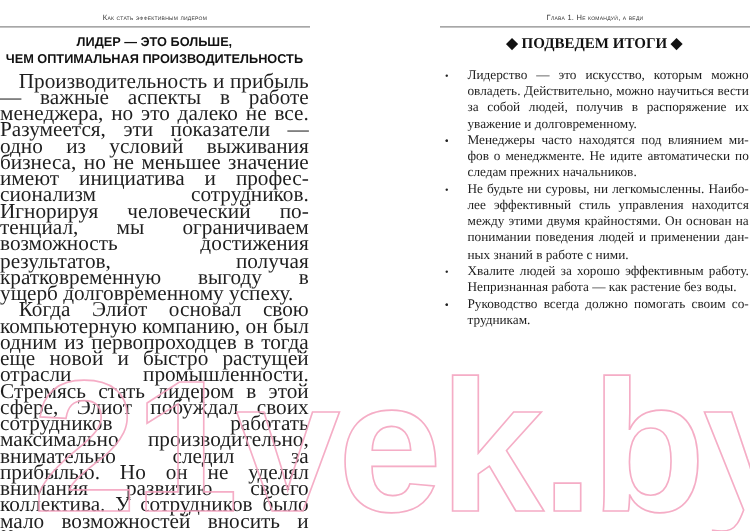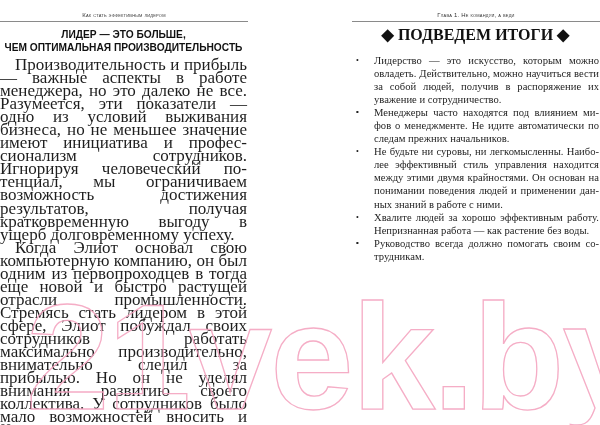--- a/index.html
+++ b/index.html
@@ -21,21 +21,21 @@
   .right-col { left: 0; top: 16px; width: 247px; }
   .heading {
     font-family: "Liberation Sans", sans-serif; font-weight: bold; font-size: 10.2px;
     text-align: center; line-height: 13px; color: #111; margin: 0 0 4px 0;
   }
   .para {
     font-size: 17px; line-height: 13.05px; text-align: justify; margin: 0;
     text-indent: 15px; hyphens: manual;
   }
   .sum-title {
-    font-family: "Liberation Serif", serif; font-weight: bold; font-size: 16px;
+    font-family: "Liberation Serif", serif; font-weight: bold; font-size: 12px;
     text-align: center; line-height: 13px; color: #111; margin: 0 0 13px 0;
   }
   .bullets { list-style: none; margin: 0; padding: 0; }
   .bullets li {
     position: relative; padding-left: 22px; font-size: 10.6px; line-height: 13.05px;
     text-align: justify; margin: 0 0 0 0;
   }
   .bullets li .dot {
     position: absolute; left: 4px; top: 0; font-size: 8px; line-height: 13px; color: #222;
   }
@@ -66,21 +66,21 @@
     <p class="para">Рассчитывая только на свои силы, Элиот упустил возможность использования творческих идей, выдви­гаемых подчиненными.</p>
   </div>
   <div class="folio">22</div>
 </div>
 
 <div class="page page-right">
   <div class="run-head">Глава 1. Не командуй, а веди</div>
   <div class="col right-col">
     <div class="sum-title">◆ ПОДВЕДЕМ ИТОГИ ◆</div>
     <ul class="bullets">
-      <li><span class="dot">•</span><span>Лидерство — это искусство, которым можно овладеть. Действительно, можно научиться ве­сти за собой людей, получив в распоряжение их уважение и сотрудничество.</span></li>
+      <li><span class="dot">•</span><span>Лидерство — это искусство, которым можно овладеть. Действительно, можно научиться ве­сти за собой людей, получив в распоряжение их уважение и долговременному.</span></li>
       <li><span class="dot">•</span></li>
       <li><span class="dot">•</span><span>Менеджеры часто находятся под влиянием ми­фов о менеджменте. Не идите автоматически по следам прежних начальников.</span></li>
       <li><span class="dot">•</span><span>Не будьте ни суровы, ни легкомысленны. Наибо­лее эффективный стиль управления находится между этими двумя крайностями. Он основан на понимании поведения людей и применении дан­ных знаний в работе с ними.</span></li>
       <li><span class="dot">•</span><span>Хвалите людей за хорошо эффективным работу. Непризнанная работа — как растение без воды.</span></li>
       <li><span class="dot">•</span></li>
       <li><span class="dot">•</span><span>Руководство всегда должно помогать своим со­трудникам.</span></li>
     </ul>
   </div>
 </div>
 

